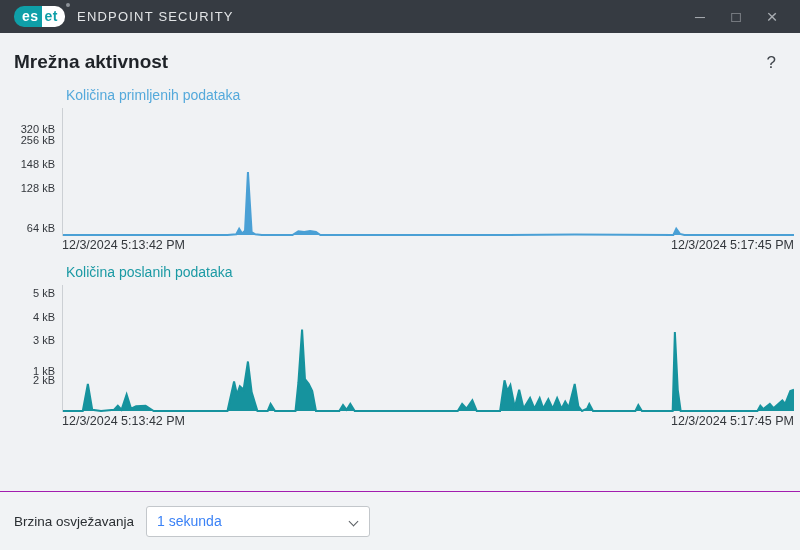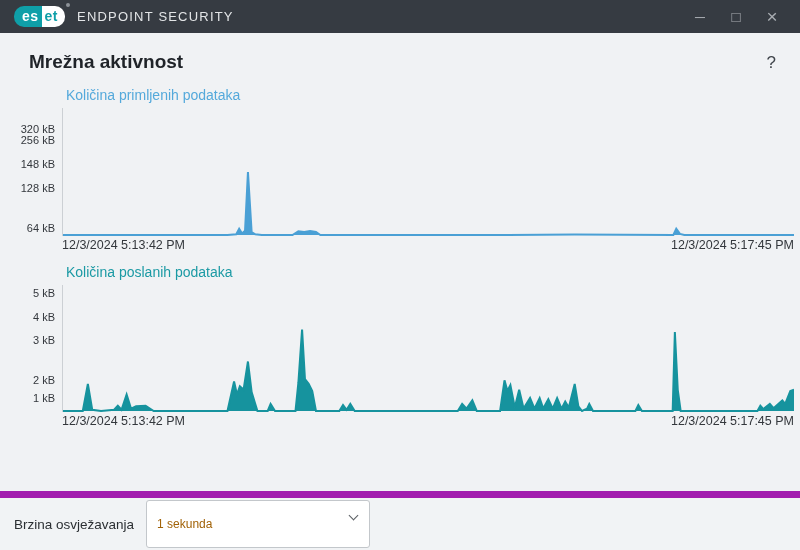--- a/index.html
+++ b/index.html
@@ -54,21 +54,21 @@
     display: flex; align-items: center;
   }
   .win-btn {
     width: 36px; height: 33px;
     display: flex; align-items: center; justify-content: center;
     color: #a9adb2; font-size: 14px; cursor: default;
   }
   
   .page-header {
     padding: 18px 16px 0 14px;
-    display: flex; align-items: flex-start; justify-content: space-between; margin-left: 15px;
+    display: flex; align-items: flex-start; justify-content: space-between;
   }
   .page-title { font-size: 19px; font-weight: bold; color: #1f2328; }
   .help-btn { color: #3f444a; font-size: 17px; margin-right: 8px; margin-top: 2px; }
   
   .charts { margin-top: 14px; }
   .chart-block { margin-bottom: 12px; }
   .chart-title { font-size: 14px; margin: 0 0 5px 66px; font-weight: 400; }
   .chart-row { display: flex; }
   .ygutter { width: 62px; position: relative; flex: 0 0 62px; }
   .ytick {
@@ -85,35 +85,35 @@
   .plot svg { display: block; width: 100%; }
   .xlabels {
     margin: 2px 6px 0 62px;
     display: flex; justify-content: space-between;
     font-size: 12.5px; color: #33373c;
   }
   
   .footer {
     position: absolute; left: 0; right: 0; bottom: 0;
     height: 59px;
-    border-top: 7px solid #a21caf;
+    border-top: 1px solid #a21caf;
     background: #f1f3f5;
     display: flex; align-items: center;
     padding: 0 14px;
   }
   .footer-label { font-size: 13.5px; color: #2b2f33; }
   .dropdown {
     margin-left: 12px;
-    width: 224px; height: 48px;
+    width: 224px; height: 31px;
     background: #ffffff;
     border: 1px solid #c3c7cb;
     border-radius: 3px;
     display: flex; align-items: center;
     padding: 0 28px 0 10px;
-    font-size: 12px; color: #a16207;
+    font-size: 14px; color: #3b82f6;
     position: relative;
     cursor: default;
   }
   .dropdown-chevron {
     position: absolute; right: 12px; top: 11px;
     width: 7px; height: 7px;
     border-right: 1.5px solid #5a5e63;
     border-bottom: 1.5px solid #5a5e63;
     transform: rotate(45deg);
   }
@@ -166,21 +166,21 @@
   </div>
 
   <div class="chart-block">
     <div class="chart-title" style="color:#1b9aa4;">Količina poslanih podataka</div>
     <div class="chart-row">
       <div class="ygutter">
           <span class="ytick" style="top: 0.0754716px;">5 kB</span>
           <span class="ytick" style="top: 23.6604px;">4 kB</span>
           <span class="ytick" style="top: 47.2453px;">3 kB</span>
           <span class="ytick" style="top: 70.8302px; margin-top: 16px;">2 kB</span>
-          <span class="ytick" style="top: 105px;">1 kB</span>
+          <span class="ytick" style="top: 78px;">1 kB</span>
         </div>
       <div class="plot">
           <svg viewBox="0 0 732 127" height="127" preserveAspectRatio="none">
             <path d="M0.0,126.0 L19.8,126.0 L24.9,98.9 L29.3,124.8 L38.1,126.0 L51.2,124.8 L54.9,120.8 L58.6,124.8 L63.7,109.5 L68.1,123.6 L73.2,121.3 L82.7,120.8 L90.8,126.0 L164.7,126.0 L171.3,96.5 L174.2,109.5 L177.1,101.2 L180.8,104.8 L185.2,76.5 L188.9,107.1 L194.7,126.0 L205.0,126.0 L207.9,118.9 L212.3,126.0 L232.8,126.0 L235.7,97.7 L239.4,44.6 L242.3,94.2 L246.0,98.9 L249.6,106.0 L253.3,126.0 L276.7,126.0 L280.4,120.1 L284.0,124.8 L287.7,118.9 L292.1,126.0 L395.3,126.0 L399.7,118.9 L404.1,123.6 L409.9,115.4 L414.3,126.0 L437.7,126.0 L442.1,95.3 L445.1,106.0 L448.0,100.1 L452.4,122.5 L456.8,104.8 L461.2,123.6 L467.7,113.0 L472.1,123.6 L477.3,113.0 L480.9,123.6 L486.0,114.2 L490.4,123.6 L494.8,113.0 L499.2,123.6 L502.9,116.6 L506.5,122.5 L512.4,98.9 L516.1,121.3 L519.7,126.0 L524.8,123.6 L527.0,118.9 L530.7,126.0 L573.2,126.0 L576.1,120.1 L579.7,126.0 L610.5,126.0 L612.7,47.0 L615.6,104.8 L618.5,126.0 L695.4,126.0 L698.3,120.8 L701.3,124.1 L707.8,118.9 L711.5,123.2 L720.3,115.4 L723.2,118.9 L728.3,106.0 L732.0,104.8 L732,126 L0,126 Z" fill="#16939e" stroke="none"></path>
             <path d="M0.0,126.0 L19.8,126.0 L24.9,98.9 L29.3,124.8 L38.1,126.0 L51.2,124.8 L54.9,120.8 L58.6,124.8 L63.7,109.5 L68.1,123.6 L73.2,121.3 L82.7,120.8 L90.8,126.0 L164.7,126.0 L171.3,96.5 L174.2,109.5 L177.1,101.2 L180.8,104.8 L185.2,76.5 L188.9,107.1 L194.7,126.0 L205.0,126.0 L207.9,118.9 L212.3,126.0 L232.8,126.0 L235.7,97.7 L239.4,44.6 L242.3,94.2 L246.0,98.9 L249.6,106.0 L253.3,126.0 L276.7,126.0 L280.4,120.1 L284.0,124.8 L287.7,118.9 L292.1,126.0 L395.3,126.0 L399.7,118.9 L404.1,123.6 L409.9,115.4 L414.3,126.0 L437.7,126.0 L442.1,95.3 L445.1,106.0 L448.0,100.1 L452.4,122.5 L456.8,104.8 L461.2,123.6 L467.7,113.0 L472.1,123.6 L477.3,113.0 L480.9,123.6 L486.0,114.2 L490.4,123.6 L494.8,113.0 L499.2,123.6 L502.9,116.6 L506.5,122.5 L512.4,98.9 L516.1,121.3 L519.7,126.0 L524.8,123.6 L527.0,118.9 L530.7,126.0 L573.2,126.0 L576.1,120.1 L579.7,126.0 L610.5,126.0 L612.7,47.0 L615.6,104.8 L618.5,126.0 L695.4,126.0 L698.3,120.8 L701.3,124.1 L707.8,118.9 L711.5,123.2 L720.3,115.4 L723.2,118.9 L728.3,106.0 L732.0,104.8" fill="none" stroke="#16939e" stroke-width="2"></path>
           </svg>
         </div>
     </div>
     <div class="xlabels">
       <span>12/3/2024 5:13:42 PM</span>

